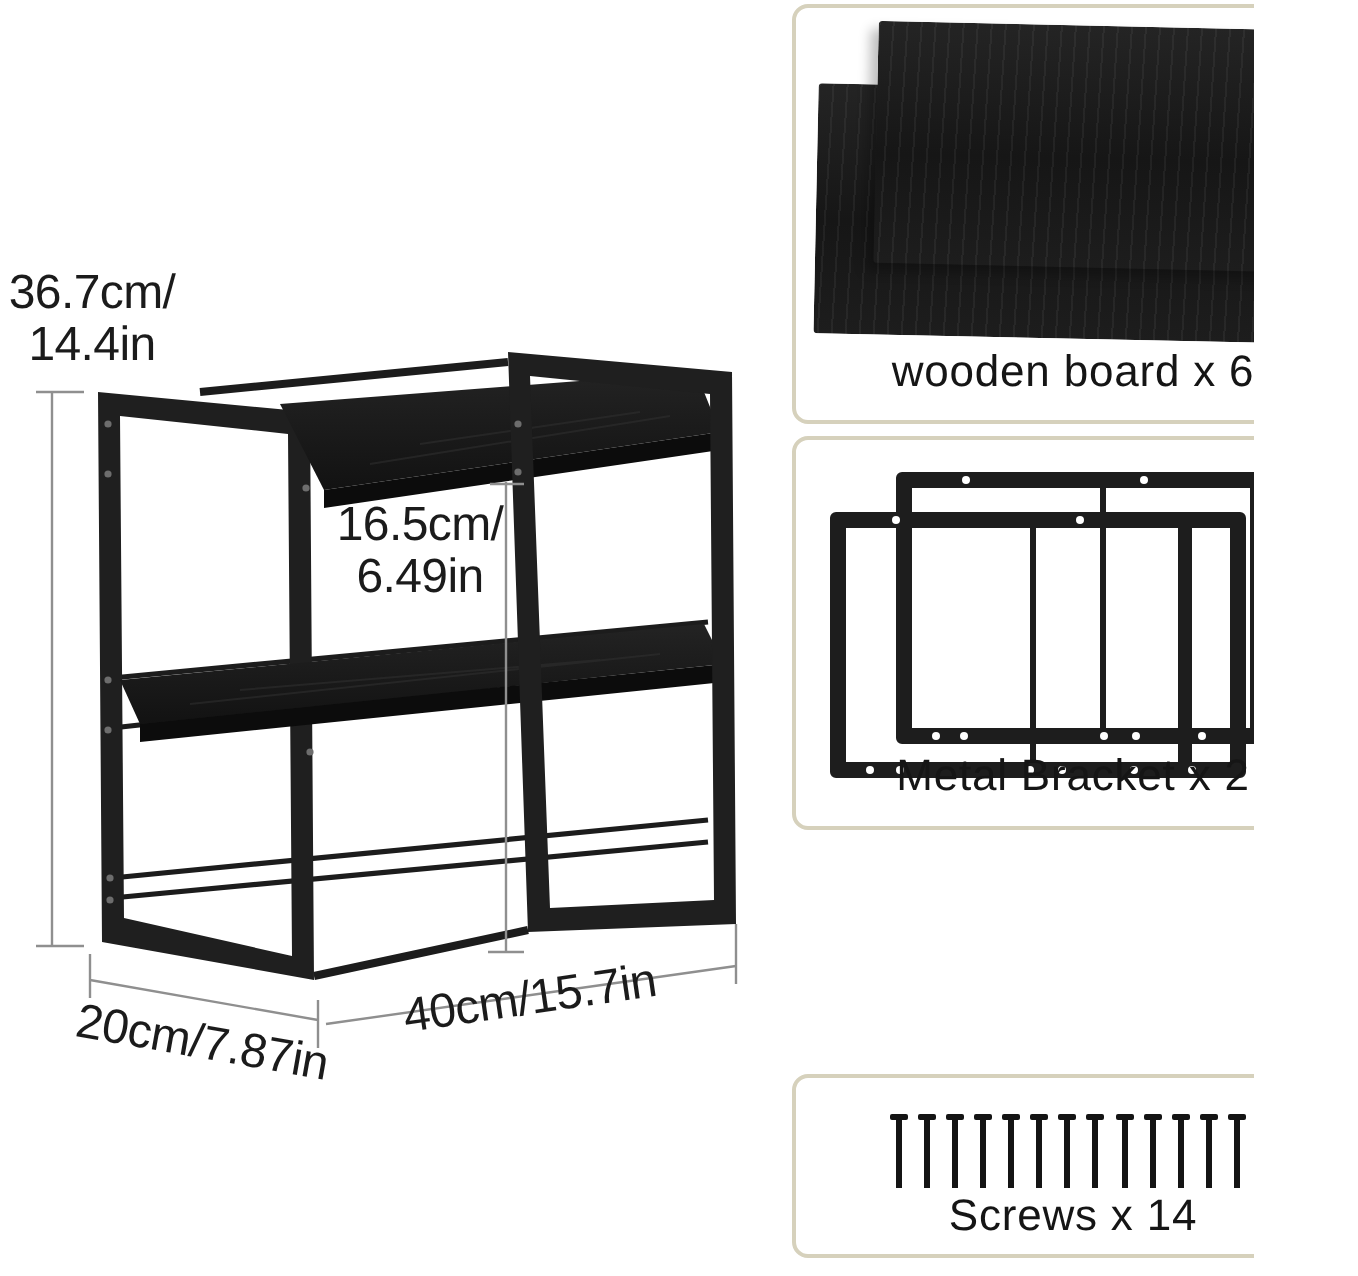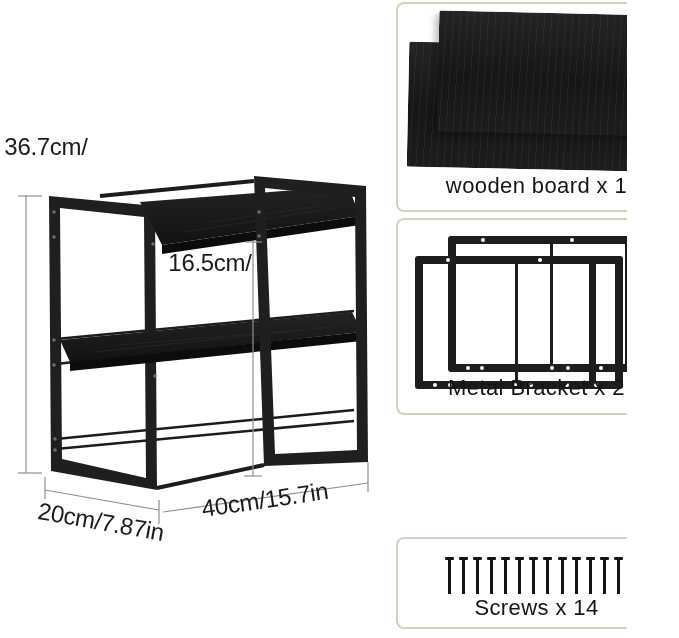--- a/index.html
+++ b/index.html
@@ -151,31 +151,33 @@
       <line x1="45" y1="477" x2="45" y2="499"></line>
       <line x1="159" y1="500" x2="159" y2="524"></line>
 
       <line x1="163" y1="512" x2="368" y2="483"></line>
       <line x1="368" y1="462" x2="368" y2="492"></line>
     </g>
   </svg>
 
   <div class="dim dim-height">
     <div>36.7cm/</div>
+    <div>14.4in</div>
   </div>
   <div class="dim dim-gap-top">
     <div>16.5cm/</div>
+    <div>6.49in</div>
   </div>
   <div class="dim dim-depth">20cm/7.87in</div>
   <div class="dim dim-width">40cm/15.7in</div>
 
   <div class="card card-boards">
     <div class="board board-back"></div>
     <div class="board board-front"></div>
-    <div class="part-label">wooden board x 1</div>
+    <div class="part-label">wooden board x 6</div>
   </div>
 
   <div class="card card-brackets">
     <div class="bracket bracket-back">
       <span class="v-mid"></span>
       <span class="v-bar"></span>
       <span class="hole t" style="left:13%"></span>
       <span class="hole t" style="left:58%"></span>
       <span class="hole b" style="left:5%"></span>
       <span class="hole b" style="left:12%"></span>

